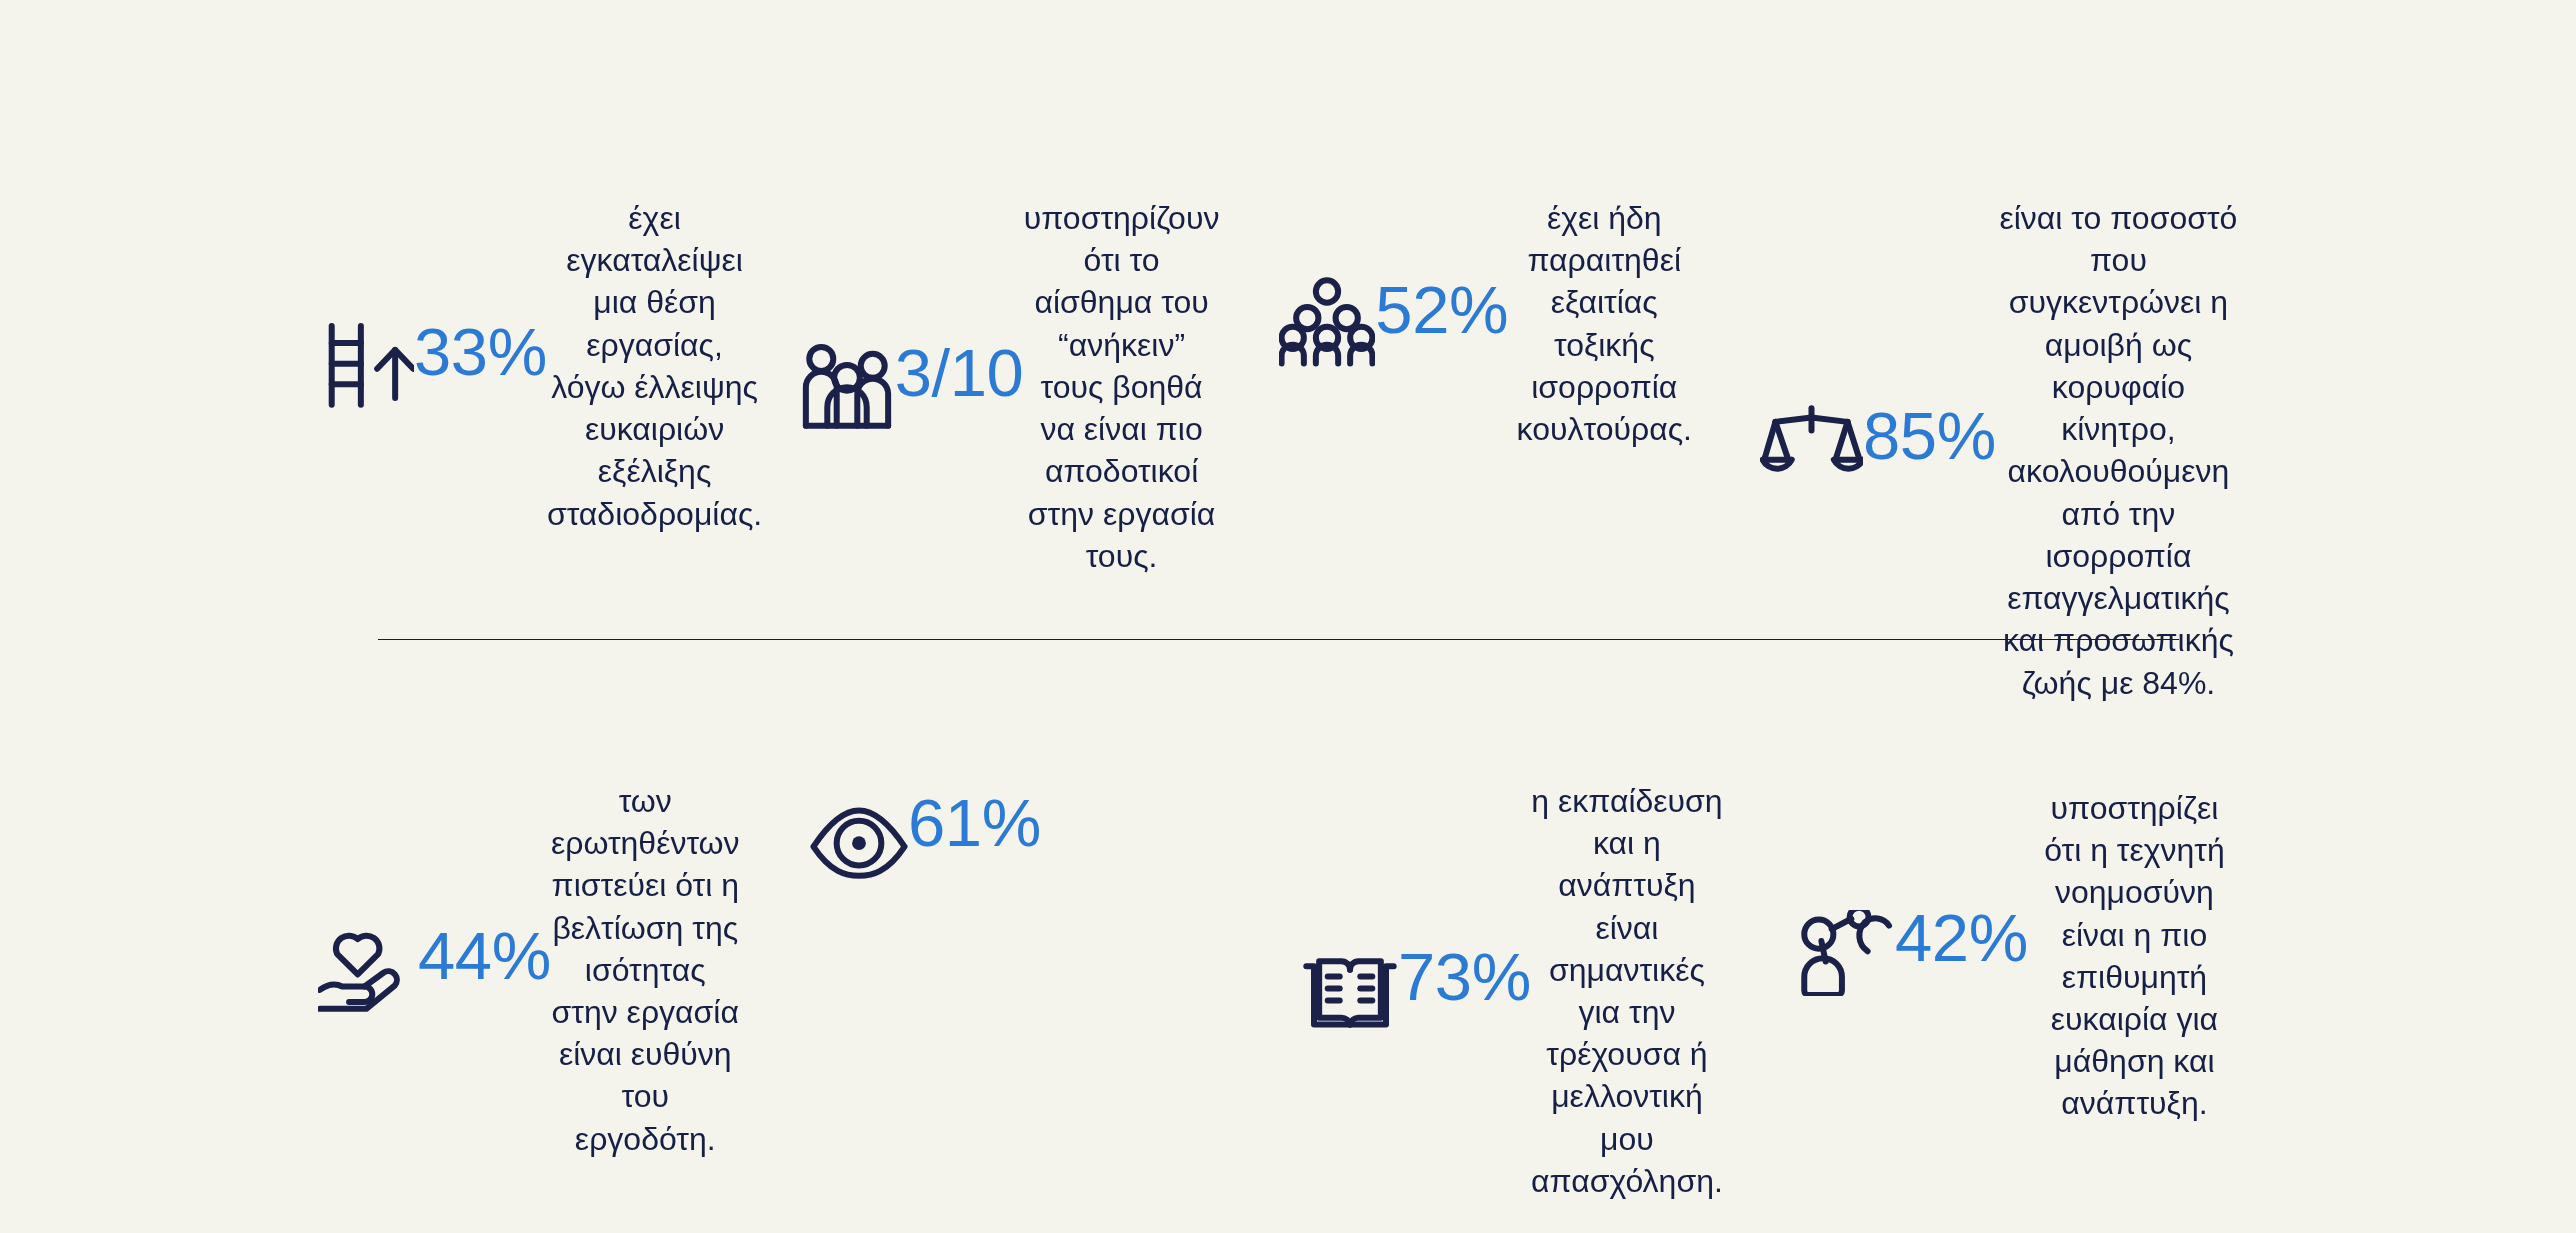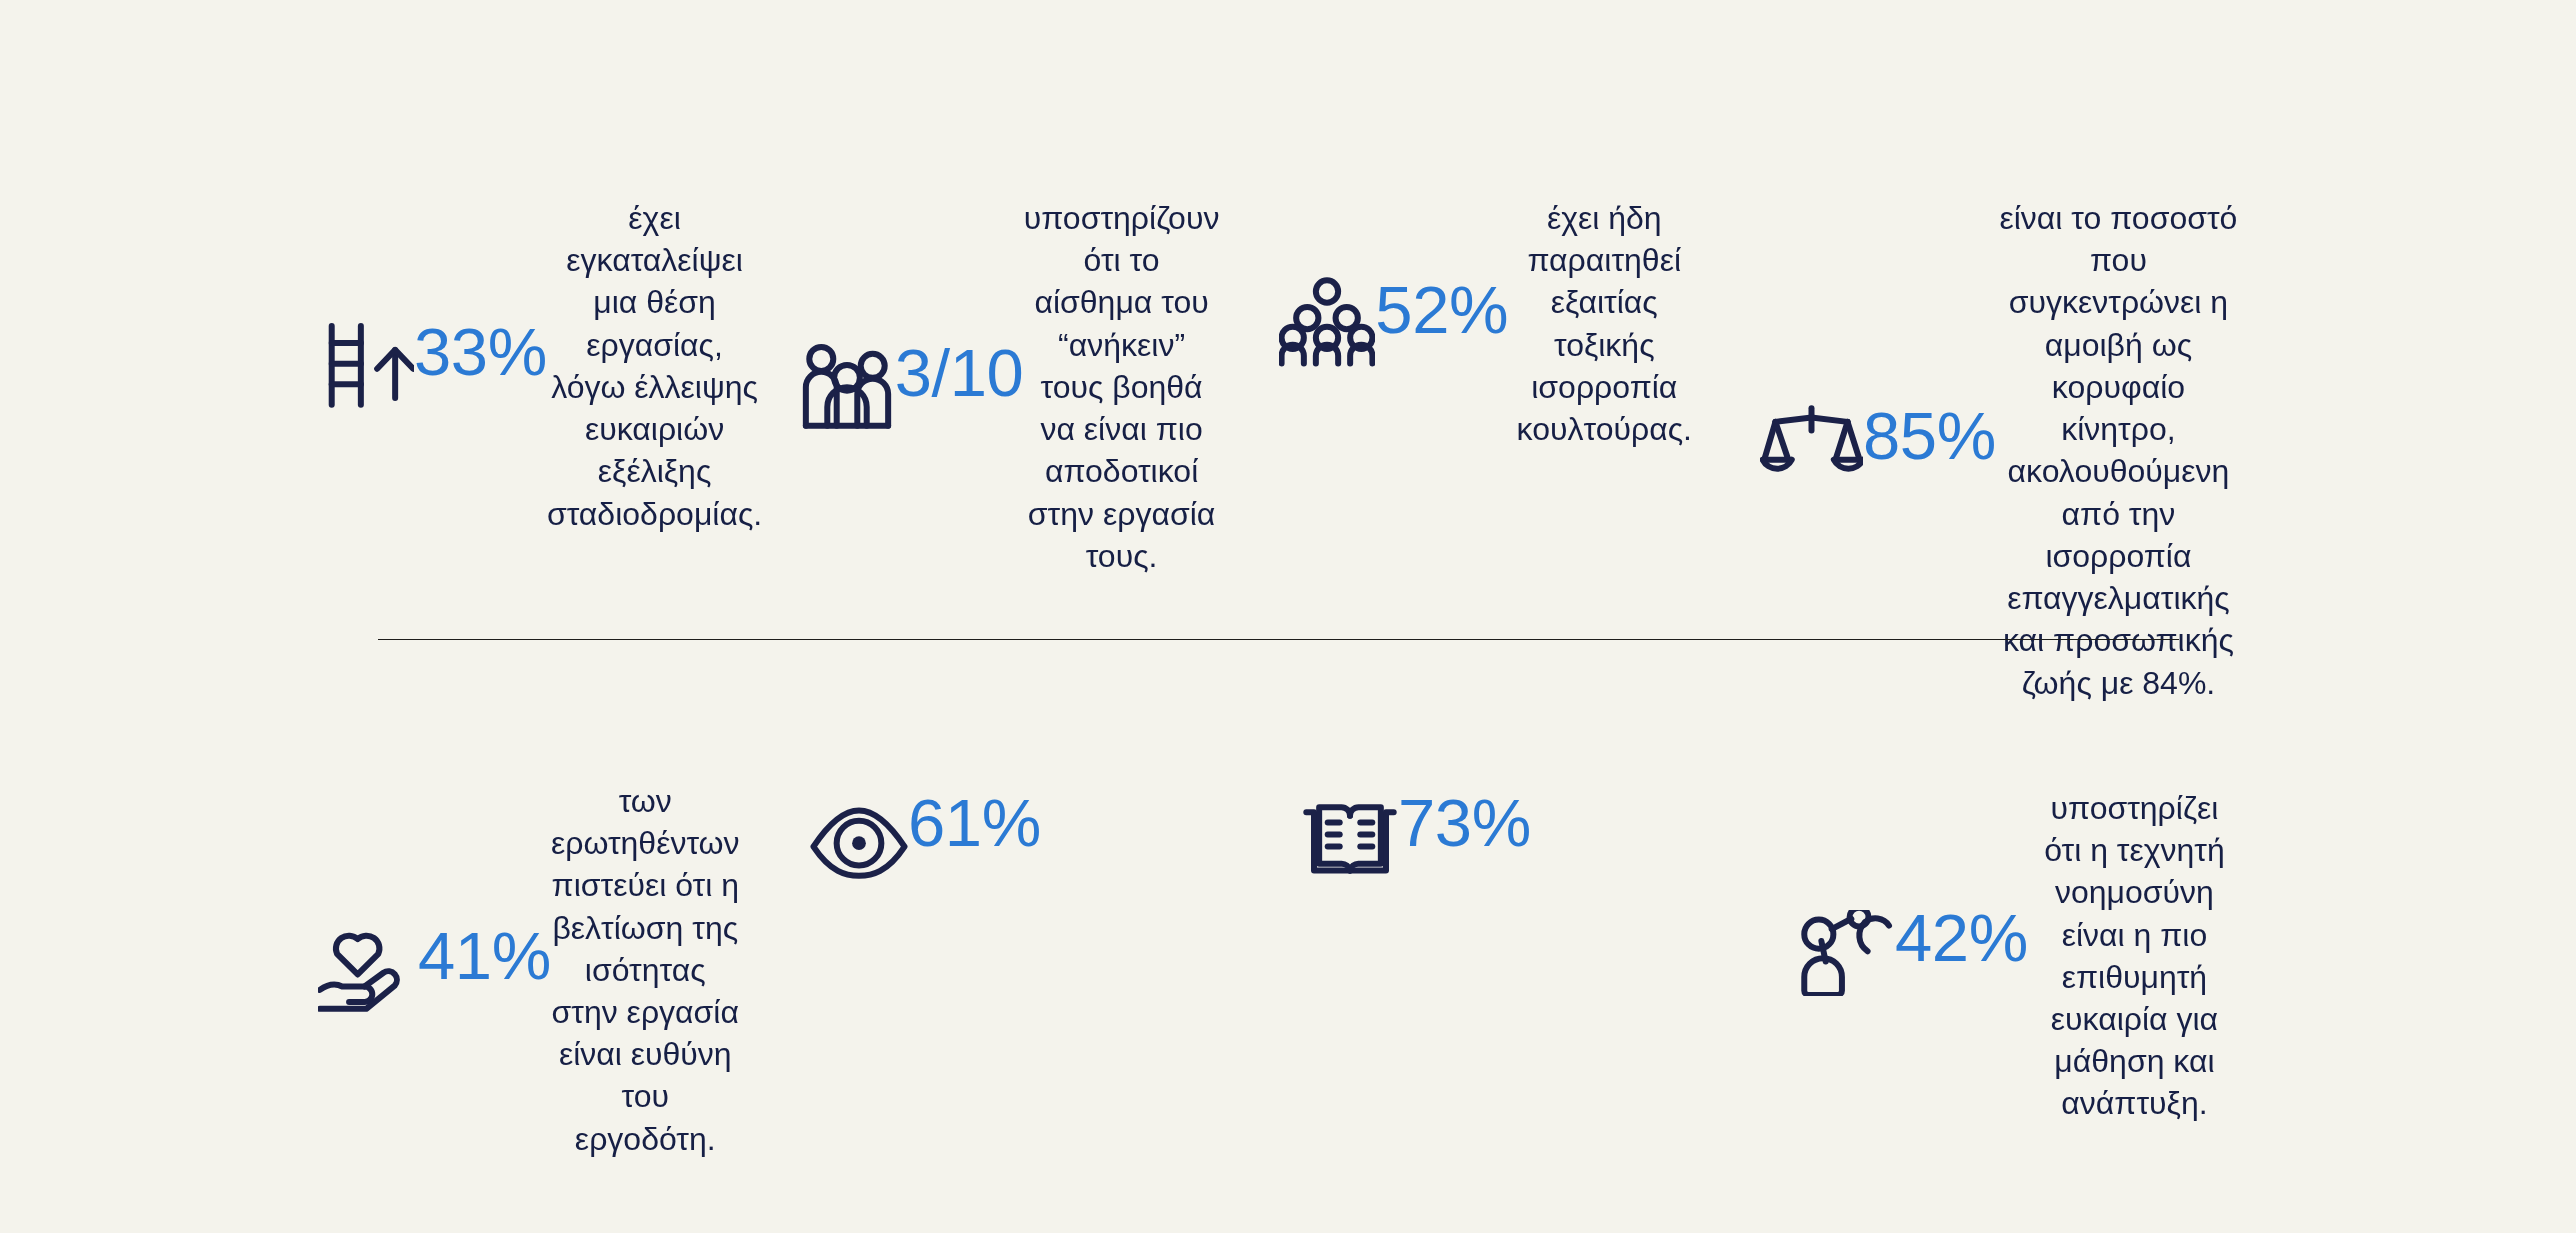--- a/index.html
+++ b/index.html
@@ -170,21 +170,21 @@
     <div class="row row-2">
 
       <div class="card c5">
         <div class="card-icon">
           <svg width="100" height="86" viewBox="0 0 116 100" fill="none" stroke="#1b2148" stroke-width="7" stroke-linecap="round" stroke-linejoin="round">
             <path d="M46 54 L22 30 a15 15 0 0 1 24 -17 a15 15 0 0 1 24 17 Z"></path>
             <path d="M2 72 q14 -10 26 -4 l26 0 a9 9 0 0 1 0 18 l-18 0"></path>
             <path d="M54 68 L76 52 a10 10 0 0 1 13 15 L56 94 H2"></path>
           </svg>
         </div>
-        <div class="card-stat">41%</div>
+        <div class="card-stat">44%</div>
         <div class="card-desc">των ερωτηθέντων πιστεύει ότι η βελτίωση της ισότητας στην εργασία είναι ευθύνη του εργοδότη.</div>
       </div>
 
       <div class="card c6">
         <div class="card-icon">
           <svg width="98" height="86" viewBox="0 0 114 100" fill="none" stroke="#1b2148" stroke-width="7" stroke-linecap="round" stroke-linejoin="round">
             <path d="M4 60 C24 30 42 18 57 18 C72 18 90 30 110 60 C90 90 72 94 57 94 C42 94 24 90 4 60 Z"></path>
             <circle cx="57" cy="56" r="26"></circle>
             <circle cx="57" cy="56" r="8" fill="#1b2148" stroke="none"></circle>
           </svg>
@@ -201,20 +201,21 @@
             <path d="M56 24 a10 10 0 0 1 10 -10 H92 V80 H66 a10 10 0 0 0 -10 8"></path>
             <line x1="30" y1="32" x2="44" y2="32"></line>
             <line x1="30" y1="46" x2="44" y2="46"></line>
             <line x1="30" y1="60" x2="44" y2="60"></line>
             <line x1="68" y1="32" x2="82" y2="32"></line>
             <line x1="68" y1="46" x2="82" y2="46"></line>
             <line x1="68" y1="60" x2="82" y2="60"></line>
           </svg>
         </div>
         <div class="card-stat">73%</div>
+        <div class="card-desc">η εκπαίδευση και η ανάπτυξη είναι σημαντικές για την τρέχουσα ή μελλοντική μου απασχόληση.</div>
       </div>
 
       <div class="card c8">
         <div class="card-icon">
           <svg width="101" height="86" viewBox="0 0 118 100" fill="none" stroke="#1b2148" stroke-width="7" stroke-linecap="round" stroke-linejoin="round">
             <path d="M12 94 V78 a22 22 0 0 1 44 0 V94 a5 5 0 0 1 -5 5 H17 a5 5 0 0 1 -5 -5 Z"></path>
             <line x1="32" y1="36" x2="37" y2="60"></line>
             <circle cx="29" cy="28" r="17"></circle>
             <line x1="44" y1="22" x2="67" y2="10"></line>
             <circle cx="76" cy="8" r="11"></circle>

